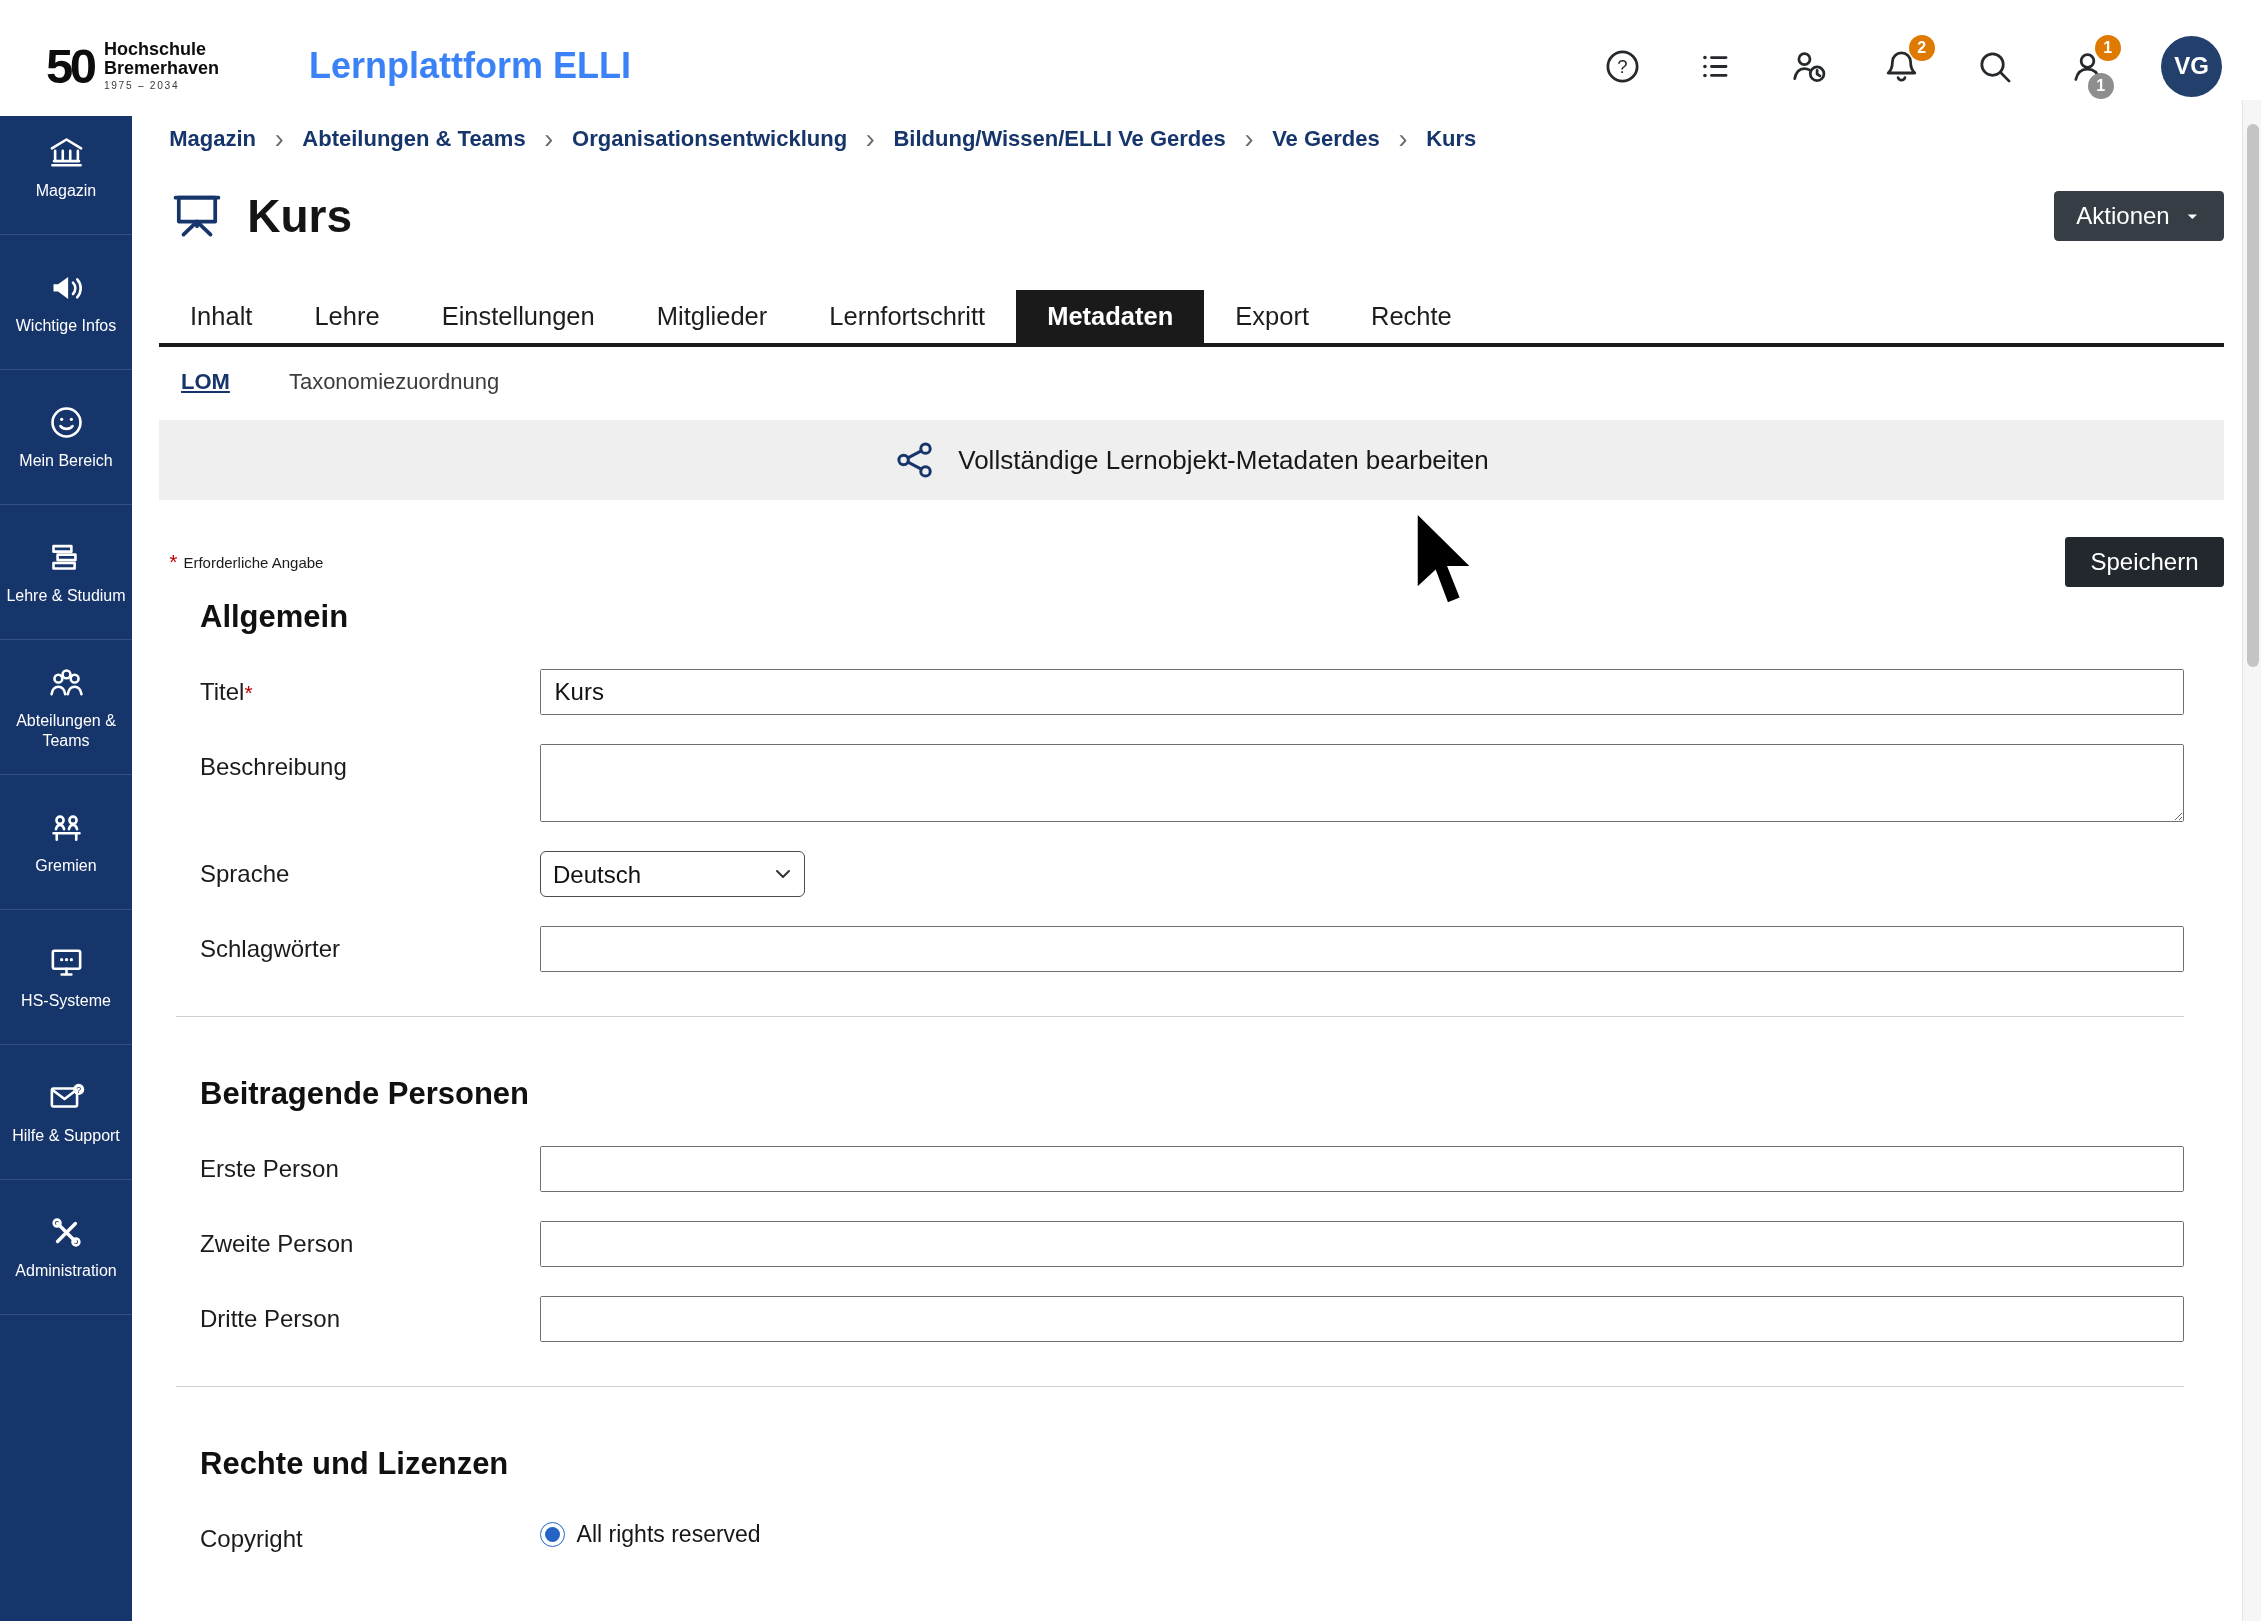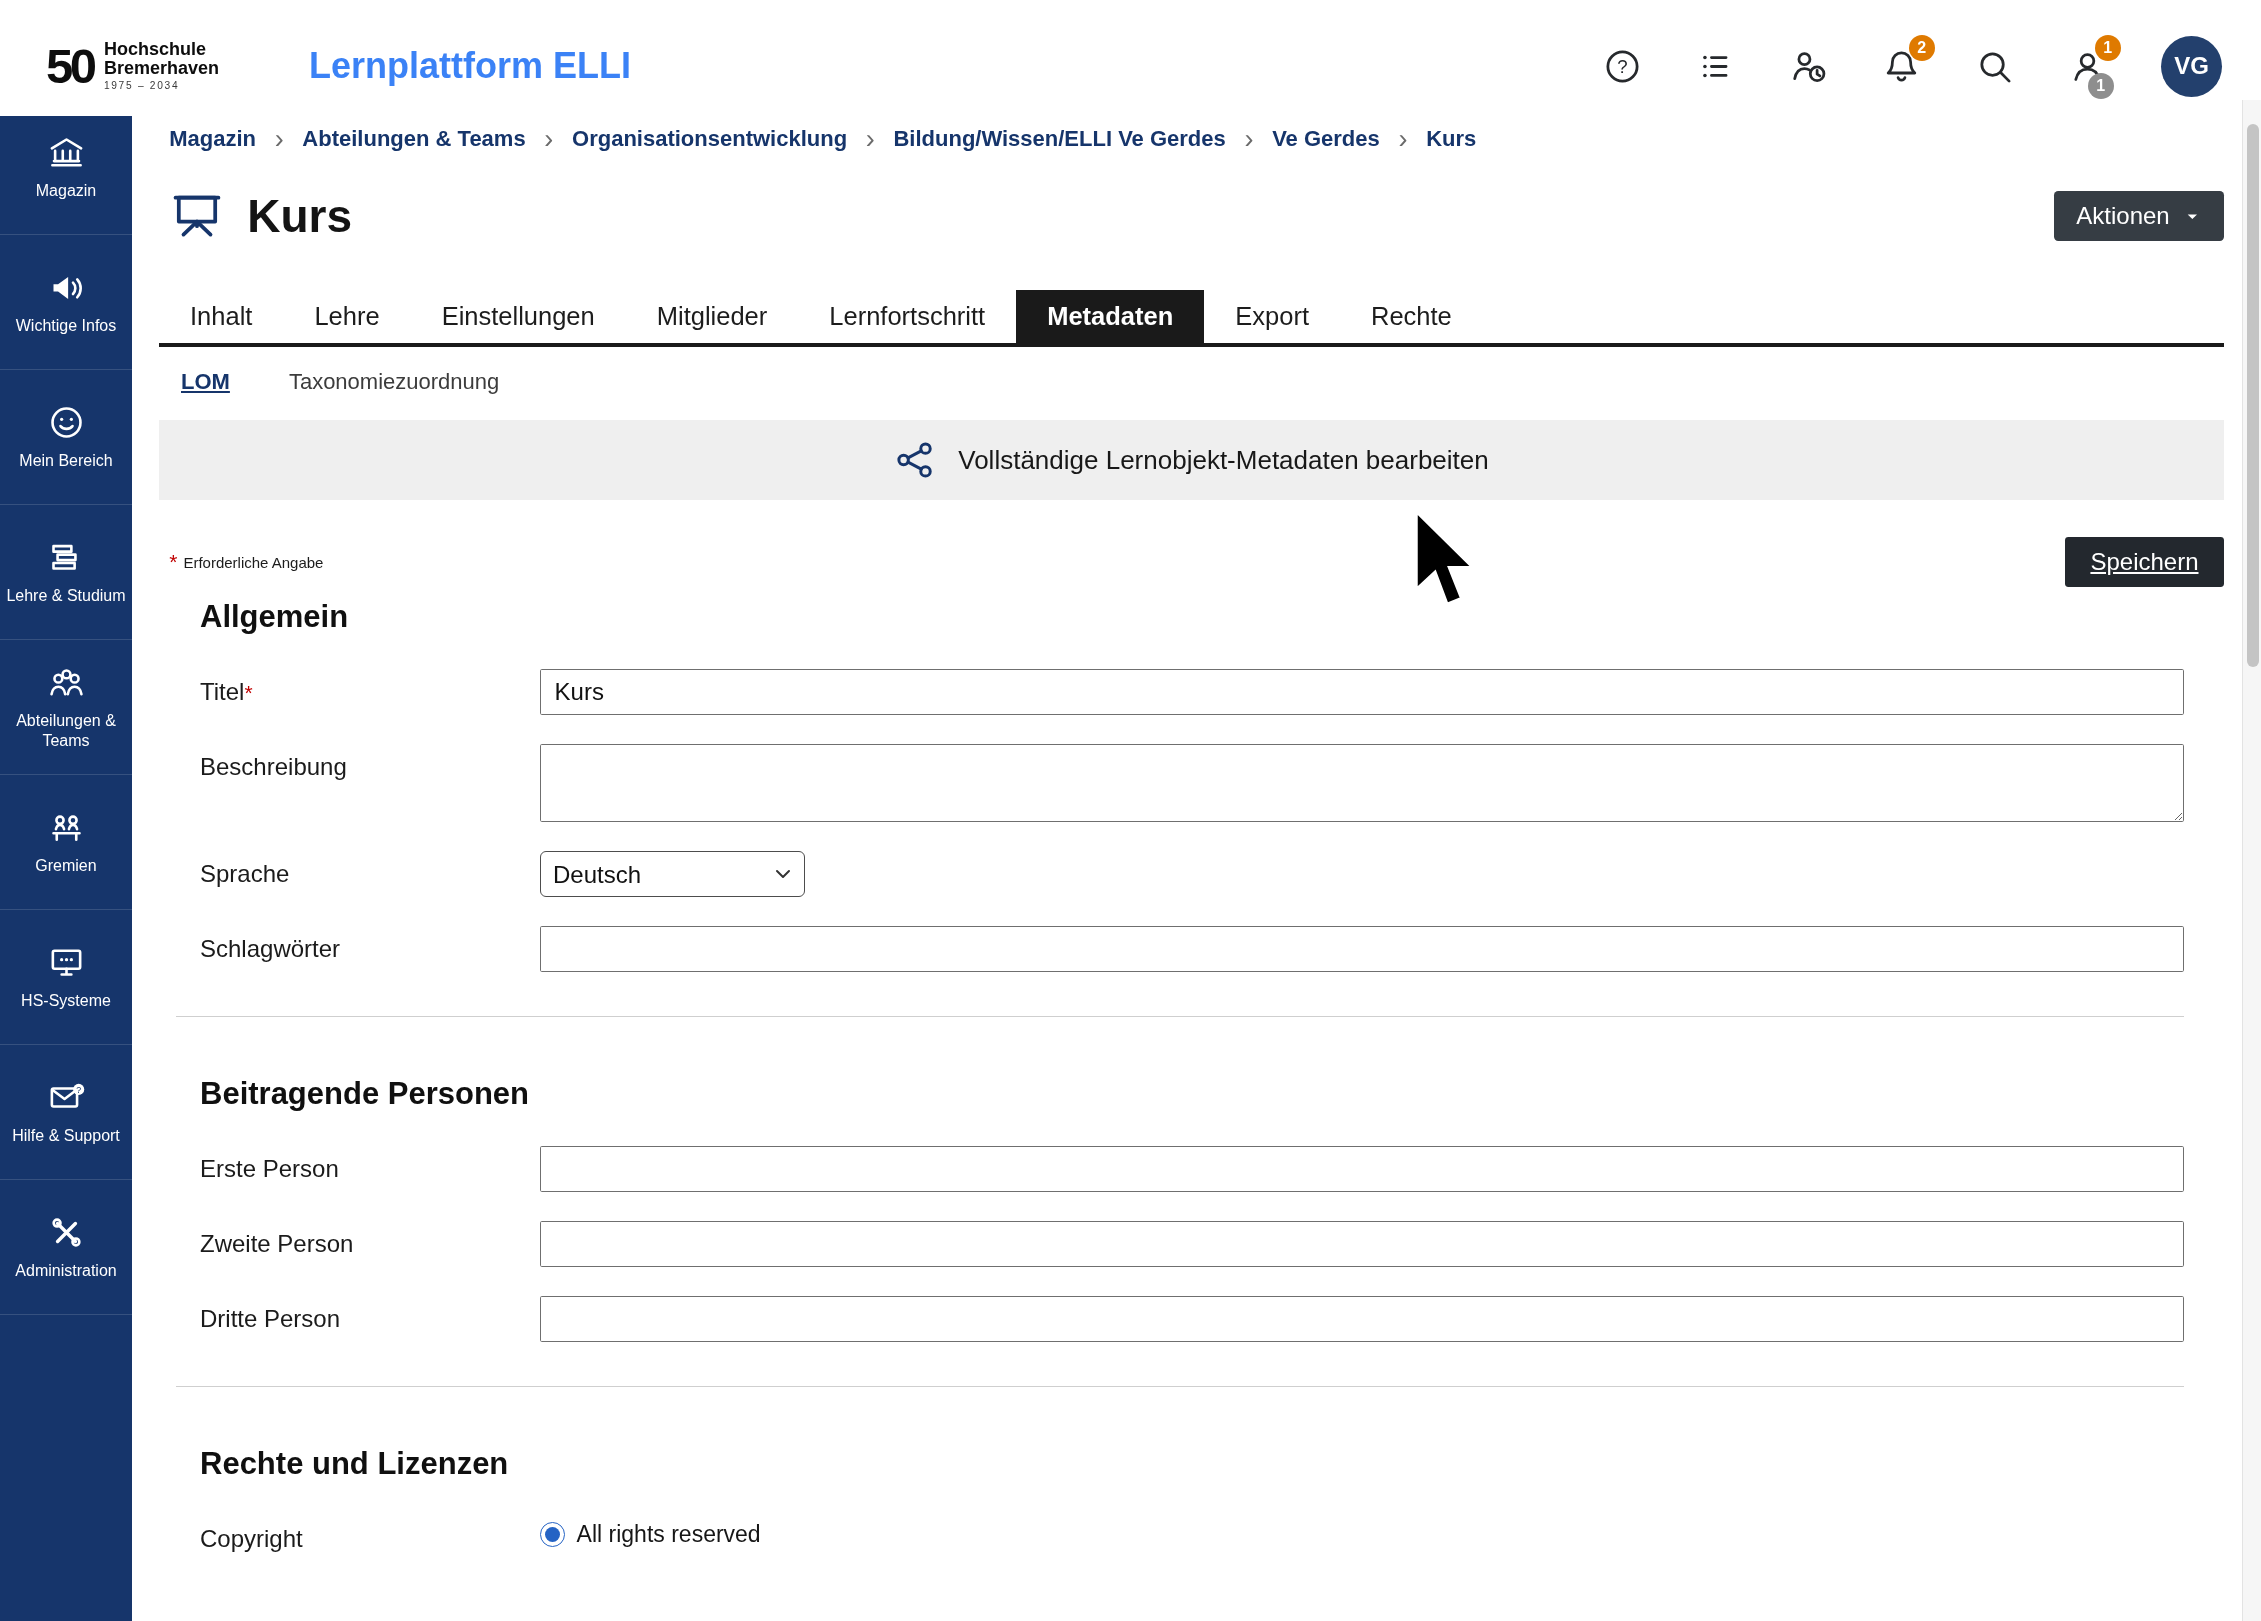--- a/index.html
+++ b/index.html
@@ -59,21 +59,21 @@
 
   .banner{margin-top:25.5px;height:80px;background:#efefef;display:flex;align-items:center;
     justify-content:center;gap:22px;font-size:26px;color:#181818;cursor:pointer;}
   .banner svg{width:42px;height:42px;fill:none;stroke:var(--navy);stroke-width:1.7;
     stroke-linecap:round;stroke-linejoin:round;}
 
   .meta-actions{display:flex;align-items:center;margin-top:37px;padding-left:10.2px;}
   .required-note{font-size:15px;color:#1c1c1c;}
   .req-star{color:#c00000;margin-right:6px;font-size:21px;}
   .save-btn{margin-left:auto;background:#23282e;color:#fff;font-size:24px;border:none;border-radius:3.4px;
-    padding:11px 25.5px;cursor:pointer;font-family:inherit;text-decoration:underline;}
+    padding:11px 25.5px;cursor:pointer;font-family:inherit;}
 
   .form-area{padding-left:41px;padding-right:40px;}
   .section-title{font-size:31px;font-weight:700;color:#101010;margin-top:12px;}
   .section-title.gap{margin-top:59px;}
   .field{display:flex;align-items:flex-start;margin-top:29px;}
   .field.first{margin-top:34px;}
   .field-label{width:340px;font-size:24px;color:#1b1b1b;padding-top:9.3px;flex:0 0 auto;}
   .control{flex:1;position:relative;}
   input[type=text]{width:100%;height:46px;border:1.7px solid var(--border);font-size:24px;padding:0 13.6px;
     font-family:inherit;background:#fff;border-radius:1.7px;color:#111;}

